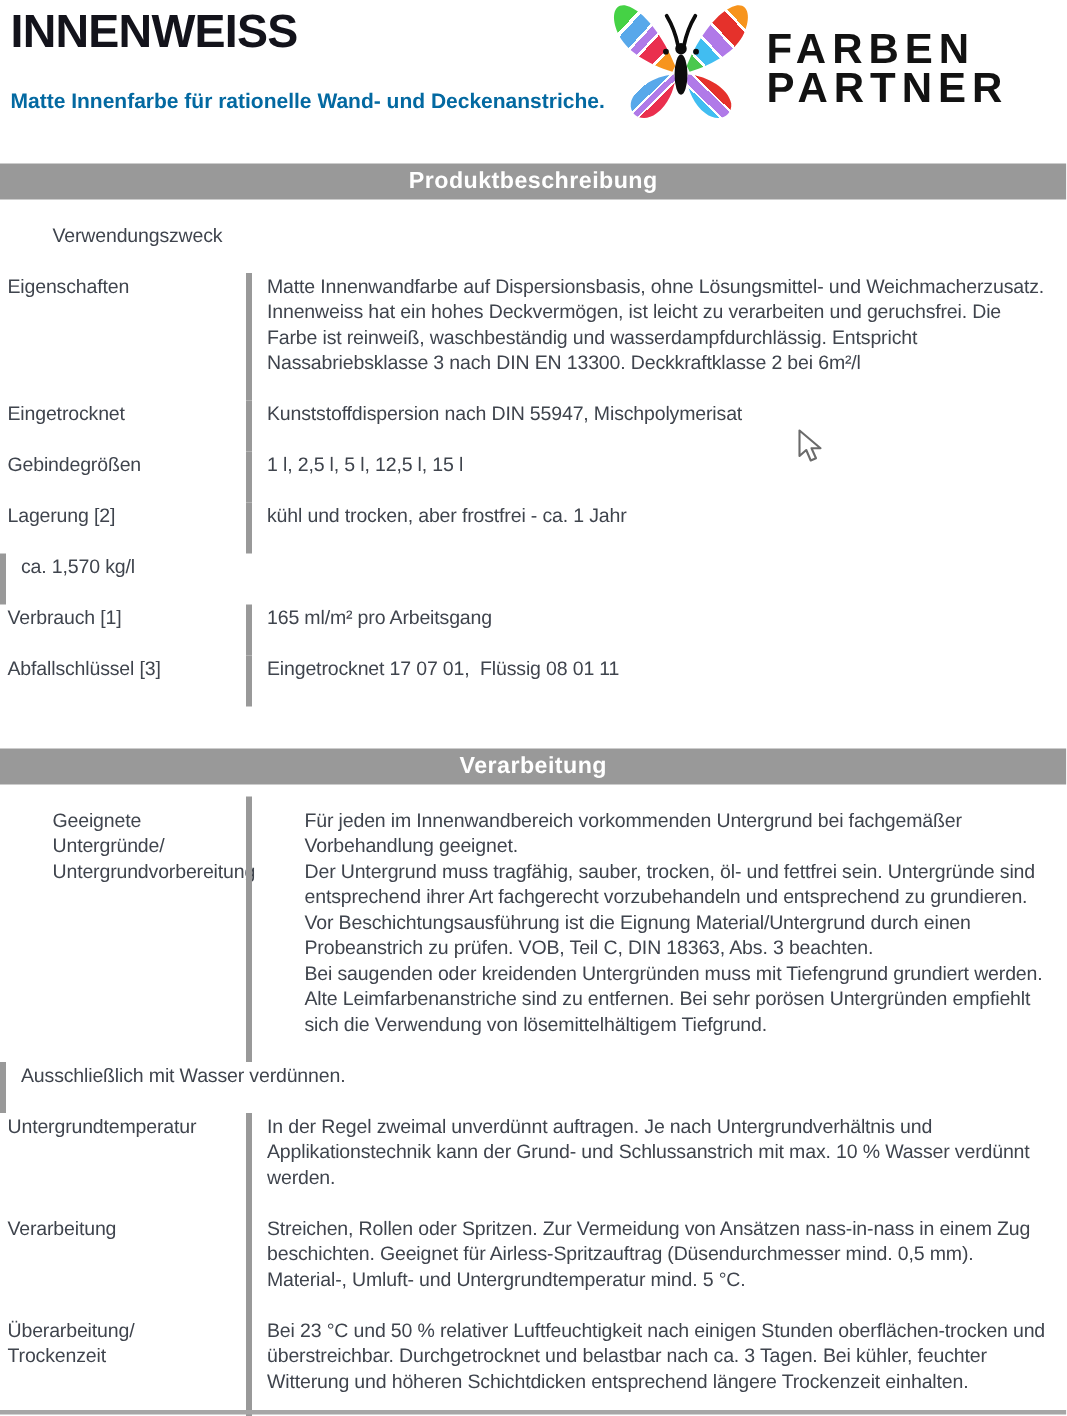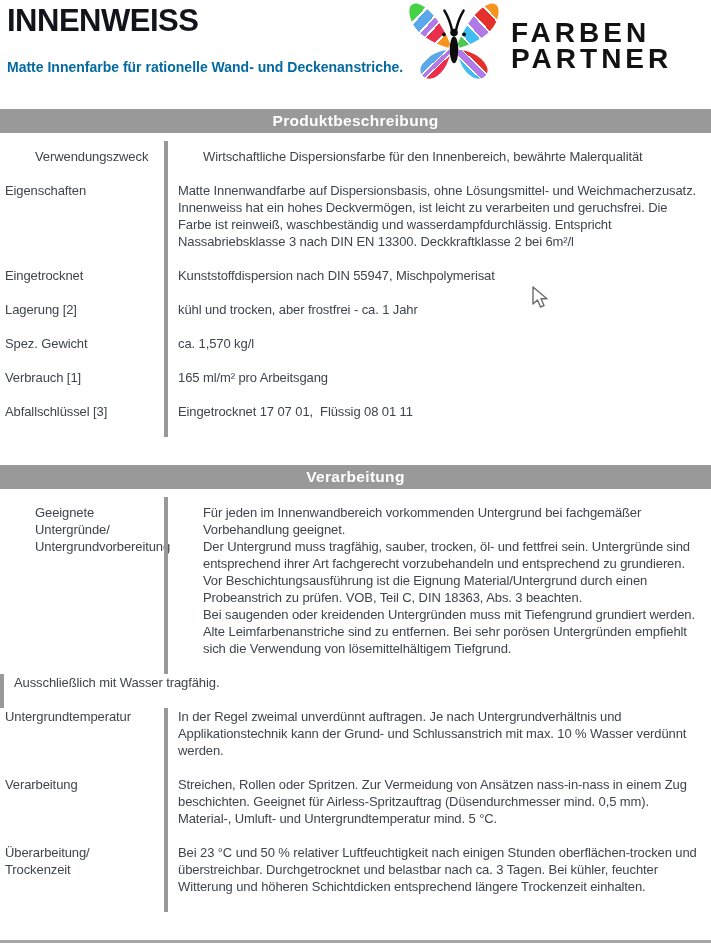--- a/index.html
+++ b/index.html
@@ -120,36 +120,38 @@
         <div>PARTNER</div>
       </div>
     </div>
   </div>
 
   <div class="section">
     <div class="section-bar">Produktbeschreibung</div>
     <div class="rows">
       <div class="row">
         <div class="cell-label">Verwendungszweck</div>
-        <div class="cell-value">Wirtschaftliche Dispersionsfarbe für den Innenbereich, bewährte Malerqualität</div>
       </div>
       <div class="row">
         <div class="cell-label">Eigenschaften</div>
         <div class="cell-value">Matte Innenwandfarbe auf Dispersionsbasis, ohne Lösungsmittel- und Weichmacherzusatz. Innenweiss hat ein hohes Deckvermögen, ist leicht zu verarbeiten und geruchsfrei. Die Farbe ist reinweiß, waschbeständig und wasserdampfdurchlässig. Entspricht Nassabriebsklasse 3 nach DIN EN 13300. Deckkraftklasse 2 bei 6m²/l</div>
       </div>
       <div class="row">
         <div class="cell-label">Eingetrocknet</div>
         <div class="cell-value">Kunststoffdispersion nach DIN 55947, Mischpolymerisat</div>
       </div>
       <div class="row">
+        <div class="cell-label">Gebindegrößen</div>
+        <div class="cell-value">1 l, 2,5 l, 5 l, 12,5 l, 15 l</div>
+      </div>
+      <div class="row">
         <div class="cell-label">Lagerung [2]</div>
         <div class="cell-value">kühl und trocken, aber frostfrei - ca. 1 Jahr</div>
       </div>
       <div class="row">
-        <div class="cell-label">Spez. Gewicht</div>
         <div class="cell-value">ca. 1,570 kg/l</div>
       </div>
       <div class="row">
         <div class="cell-label">Verbrauch [1]</div>
         <div class="cell-value">165 ml/m² pro Arbeitsgang</div>
       </div>
       <div class="row">
         <div class="cell-label">Abfallschlüssel [3]</div>
         <div class="cell-value">Eingetrocknet 17 07 01,&nbsp; Flüssig 08 01 11</div>
       </div>
@@ -161,21 +163,21 @@
     <div class="rows">
       <div class="row">
         <div class="cell-label">Geeignete Untergründe/
 Untergrundvorbereitung</div>
         <div class="cell-value">Für jeden im Innenwandbereich vorkommenden Untergrund bei fachgemäßer Vorbehandlung geeignet.
 Der Untergrund muss tragfähig, sauber, trocken, öl- und fettfrei sein. Untergründe sind entsprechend ihrer Art fachgerecht vorzubehandeln und entsprechend zu grundieren. Vor Beschichtungsausführung ist die Eignung Material/Untergrund durch einen Probeanstrich zu prüfen. VOB, Teil C, DIN 18363, Abs. 3 beachten.
 Bei saugenden oder kreidenden Untergründen muss mit Tiefengrund grundiert werden.
 Alte Leimfarbenanstriche sind zu entfernen. Bei sehr porösen Untergründen empfiehlt sich die Verwendung von lösemittelhältigem Tiefgrund.</div>
       </div>
       <div class="row">
-        <div class="cell-value">Ausschließlich mit Wasser tragfähig.</div>
+        <div class="cell-value">Ausschließlich mit Wasser verdünnen.</div>
       </div>
       <div class="row">
         <div class="cell-label">Untergrundtemperatur</div>
         <div class="cell-value">In der Regel zweimal unverdünnt auftragen. Je nach Untergrundverhältnis und Applikationstechnik kann der Grund- und Schlussanstrich mit max. 10 % Wasser verdünnt werden.</div>
       </div>
       <div class="row">
         <div class="cell-label">Verarbeitung</div>
         <div class="cell-value">Streichen, Rollen oder Spritzen. Zur Vermeidung von Ansätzen nass-in-nass in einem Zug beschichten. Geeignet für Airless-Spritzauftrag (Düsendurchmesser mind. 0,5 mm). Material-, Umluft- und Untergrundtemperatur mind. 5 °C.</div>
       </div>
       <div class="row">

